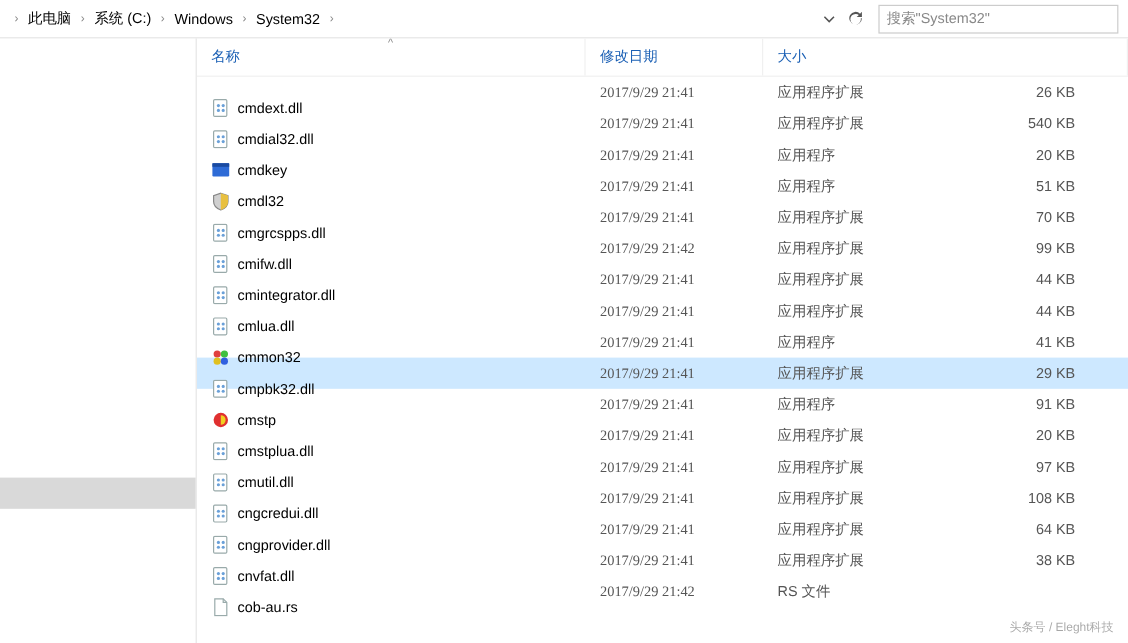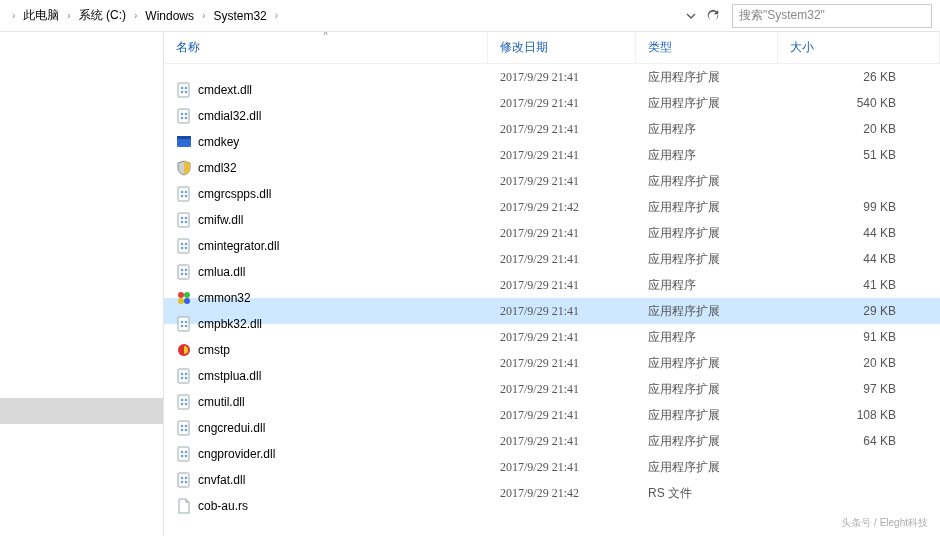--- a/index.html
+++ b/index.html
@@ -83,23 +83,20 @@
   </div>
   <div class="filelist">
     <div class="cols">
       <div class="col col-name">
         <span class="sort-indicator">^</span>
         <span>名称</span>
       </div>
       <div class="col col-date">
         <span>修改日期</span>
       </div>
-      <div class="col col-type">
-        <span>类型</span>
-      </div>
       <div class="col col-size">
         <span>大小</span>
       </div>
     </div>
     <div class="rows" id="rows">
         <div class="row">
           <div class="cell cell-name">
             <span class="icon">
               <svg width="16" height="16" viewBox="0 0 16 16">
                 <rect x="2" y="1" width="11" height="14" rx="1" fill="#fff" stroke="#9aa" stroke-width="1"></rect>
@@ -168,20 +165,21 @@
                 <circle cx="6" cy="6" r="1.3" fill="#6aa0d8"></circle>
                 <circle cx="10" cy="6" r="1.3" fill="#6aa0d8"></circle>
                 <circle cx="6" cy="10" r="1.3" fill="#6aa0d8"></circle>
                 <circle cx="10" cy="10" r="1.3" fill="#6aa0d8"></circle>
               </svg>
             </span>
             <span>cmgrcspps.dll</span>
           </div>
           <div class="cell cell-date">2017/9/29 21:41</div>
           <div class="cell cell-type">应用程序扩展</div>
+          <div class="cell cell-size">70 KB</div>
         </div>
         <div class="row">
           <div class="cell cell-name">
             <span class="icon">
               <svg width="16" height="16" viewBox="0 0 16 16">
                 <rect x="2" y="1" width="11" height="14" rx="1" fill="#fff" stroke="#9aa" stroke-width="1"></rect>
                 <circle cx="6" cy="6" r="1.3" fill="#6aa0d8"></circle>
                 <circle cx="10" cy="6" r="1.3" fill="#6aa0d8"></circle>
                 <circle cx="6" cy="10" r="1.3" fill="#6aa0d8"></circle>
                 <circle cx="10" cy="10" r="1.3" fill="#6aa0d8"></circle>
@@ -350,20 +348,21 @@
                 <circle cx="6" cy="6" r="1.3" fill="#6aa0d8"></circle>
                 <circle cx="10" cy="6" r="1.3" fill="#6aa0d8"></circle>
                 <circle cx="6" cy="10" r="1.3" fill="#6aa0d8"></circle>
                 <circle cx="10" cy="10" r="1.3" fill="#6aa0d8"></circle>
               </svg>
             </span>
             <span>cnvfat.dll</span>
           </div>
           <div class="cell cell-date">2017/9/29 21:41</div>
           <div class="cell cell-type">应用程序扩展</div>
+          <div class="cell cell-size">38 KB</div>
         </div>
         <div class="row">
           <div class="cell cell-name">
             <span class="icon">
               <svg width="16" height="16" viewBox="0 0 16 16">
                 <path d="M3 1 h7 l3 3 v11 H3 Z" fill="#fff" stroke="#9aa"></path>
                 <path d="M10 1 v3 h3" fill="none" stroke="#9aa"></path>
               </svg>
             </span>
             <span>cob-au.rs</span>

